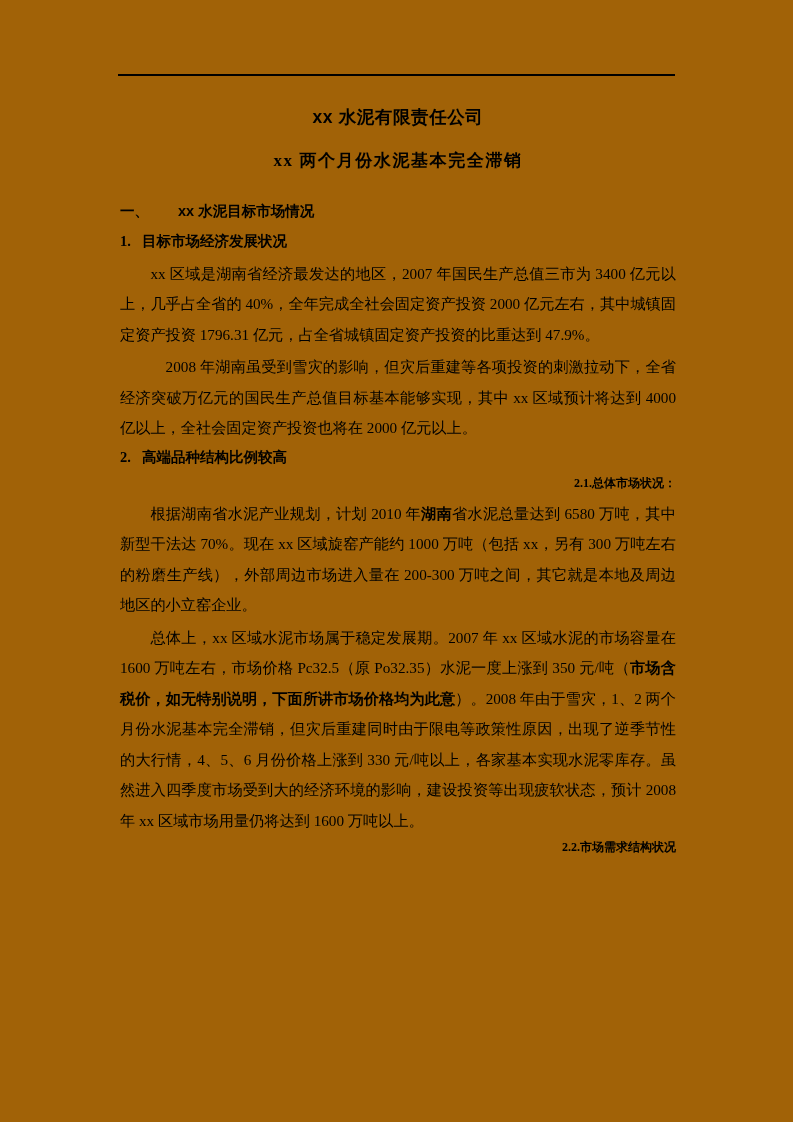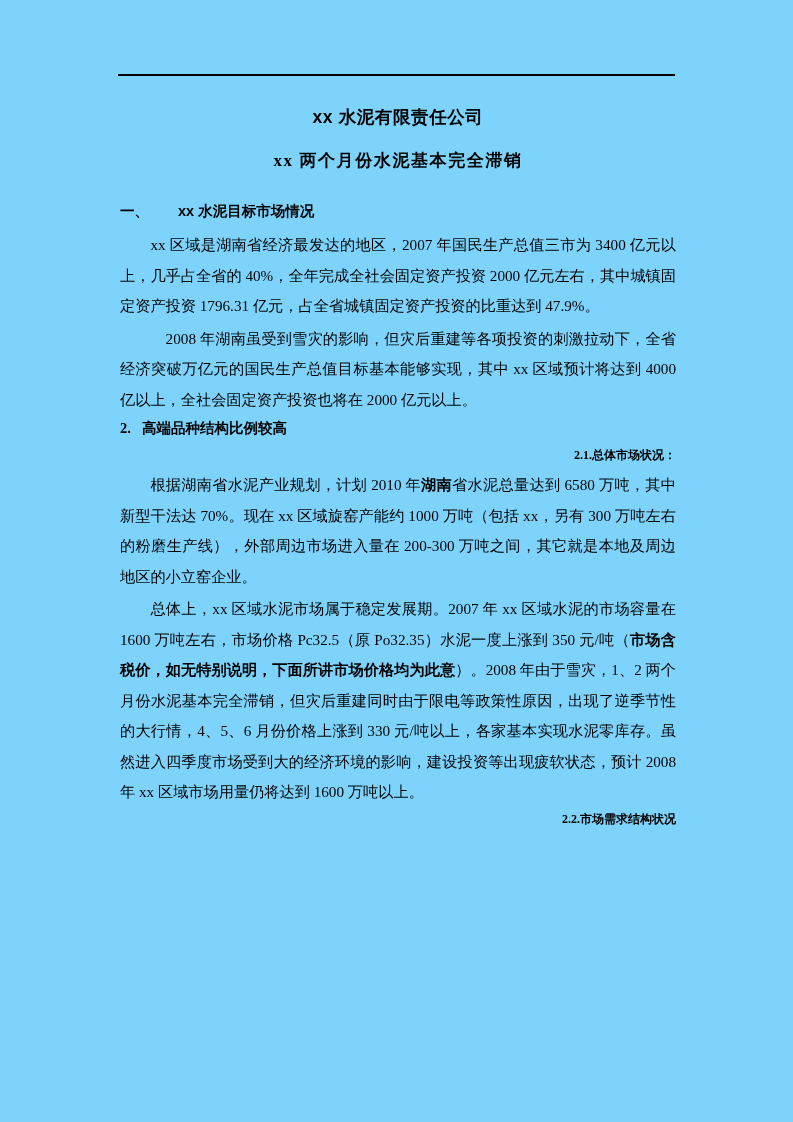--- a/index.html
+++ b/index.html
@@ -13,21 +13,21 @@
     font-family: "Liberation Serif", "DejaVu Serif", serif;
     color: #000000;
     -webkit-font-smoothing: antialiased;
   }
 
   .page {
     position: relative;
     width: 793px;
     height: 1122px;
     margin: 0 auto;
-    background: #7dd3fc;
+    background: #a16207;
     overflow: hidden;
     box-sizing: border-box;
   }
 
   
   .header-zone {
     position: absolute;
     left: 118px;
     top: 40px;
     width: 557px;
@@ -136,20 +136,23 @@
   </div>
 
   <div class="content">
 
     <h1 class="doc-title">xx 水泥有限责任公司</h1>
 
     <h2 class="doc-subtitle">xx 两个月份水泥基本完全滞销</h2>
 
     <div class="h-level1">一、　　xx 水泥目标市场情况</div>
 
+    <div class="h-level2">
+      <span class="num">1.</span><span>目标市场经济发展状况</span>
+    </div>
 
     <p class="para">xx 区域是湖南省经济最发达的地区，2007 年国民生产总值三市为 3400 亿元以上，几乎占全省的 40%，全年完成全社会固定资产投资 2000 亿元左右，其中城镇固定资产投资 1796.31 亿元，占全省城镇固定资产投资的比重达到 47.9%。</p>
 
     <p class="para extra-indent">2008 年湖南虽受到雪灾的影响，但灾后重建等各项投资的刺激拉动下，全省经济突破万亿元的国民生产总值目标基本能够实现，其中 xx 区域预计将达到 4000 亿以上，全社会固定资产投资也将在 2000 亿元以上。</p>
 
     <div class="h-level2">
       <span class="num">2.</span><span>高端品种结构比例较高</span>
     </div>
 
     <div class="h-level3">

